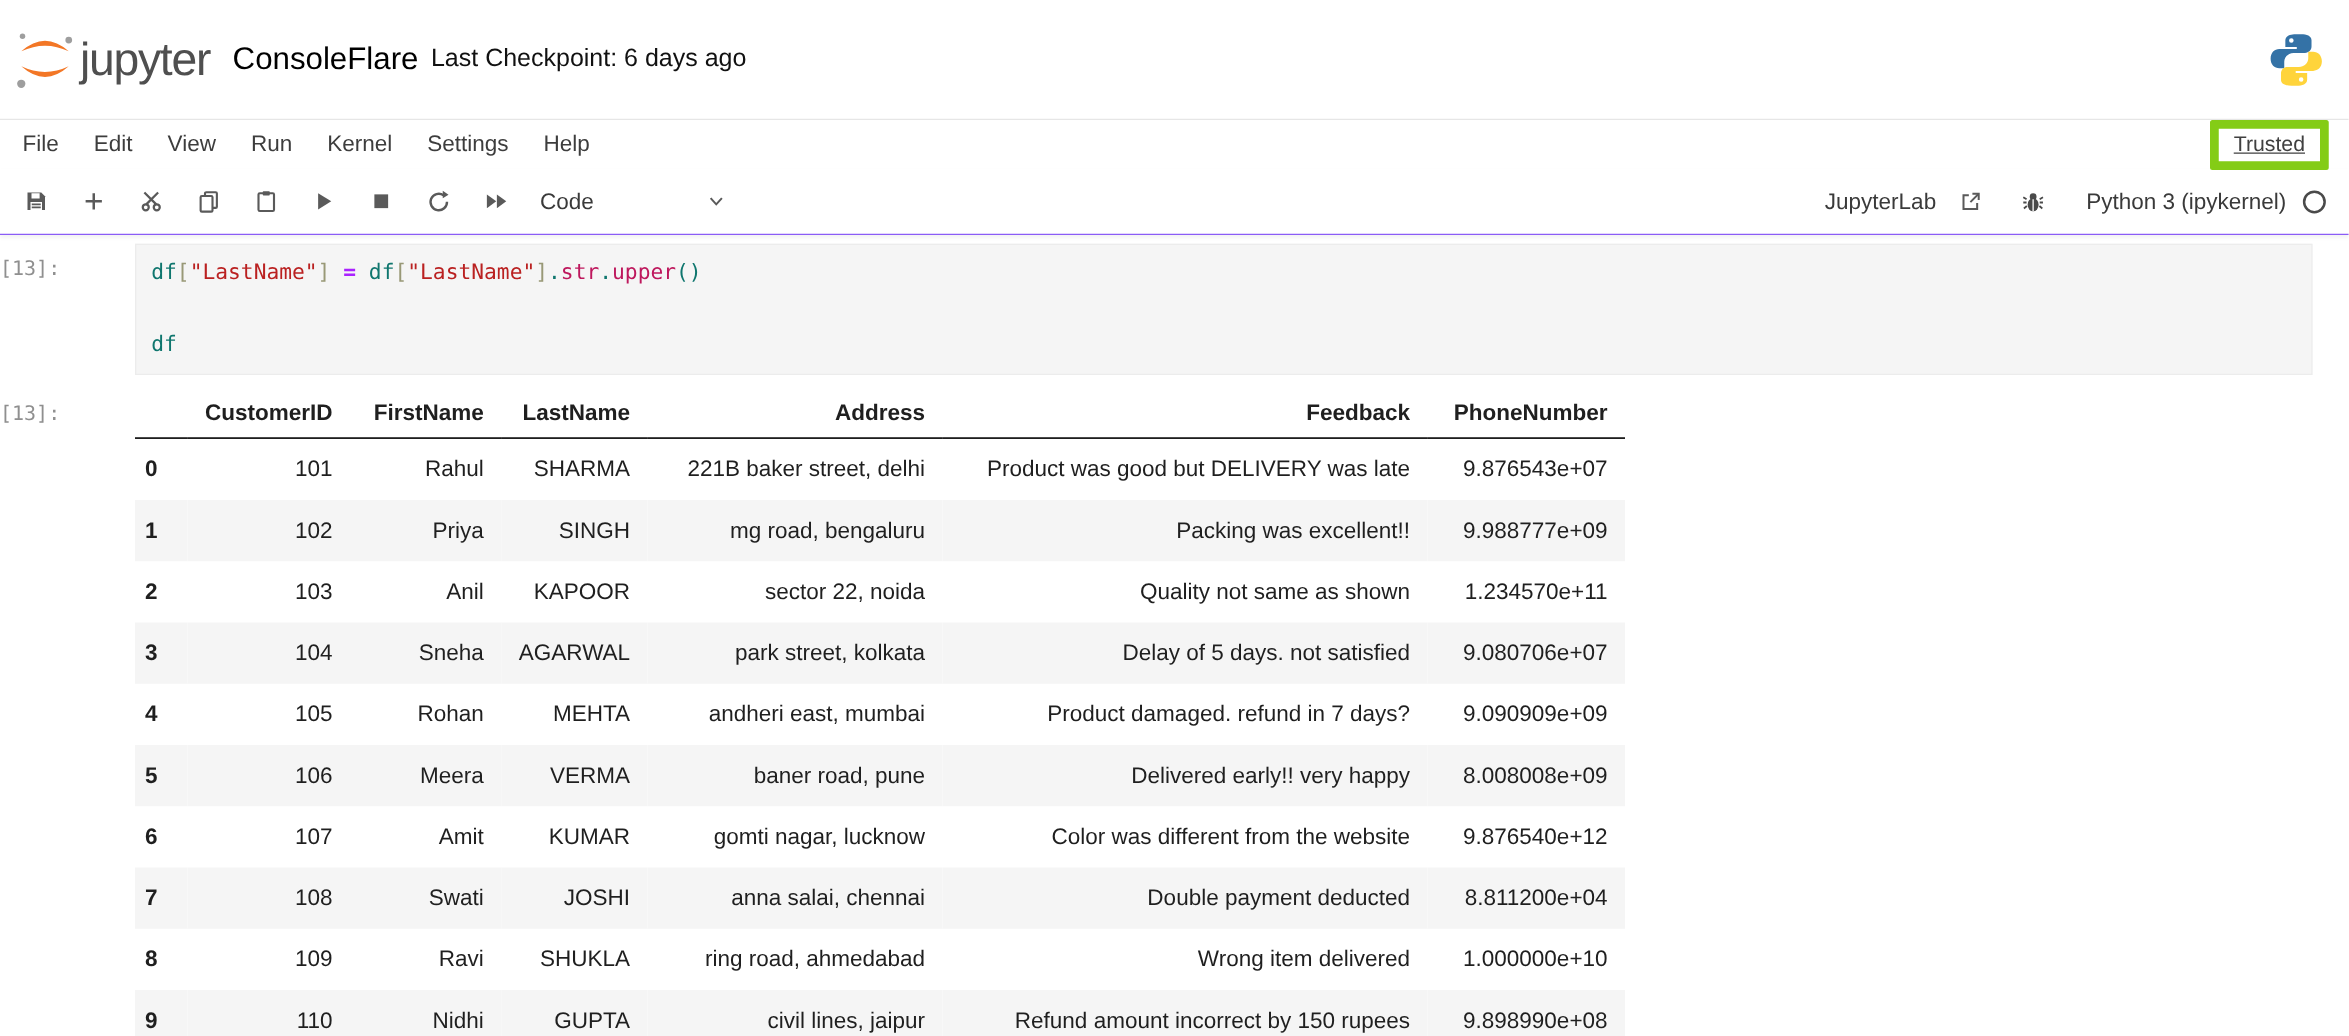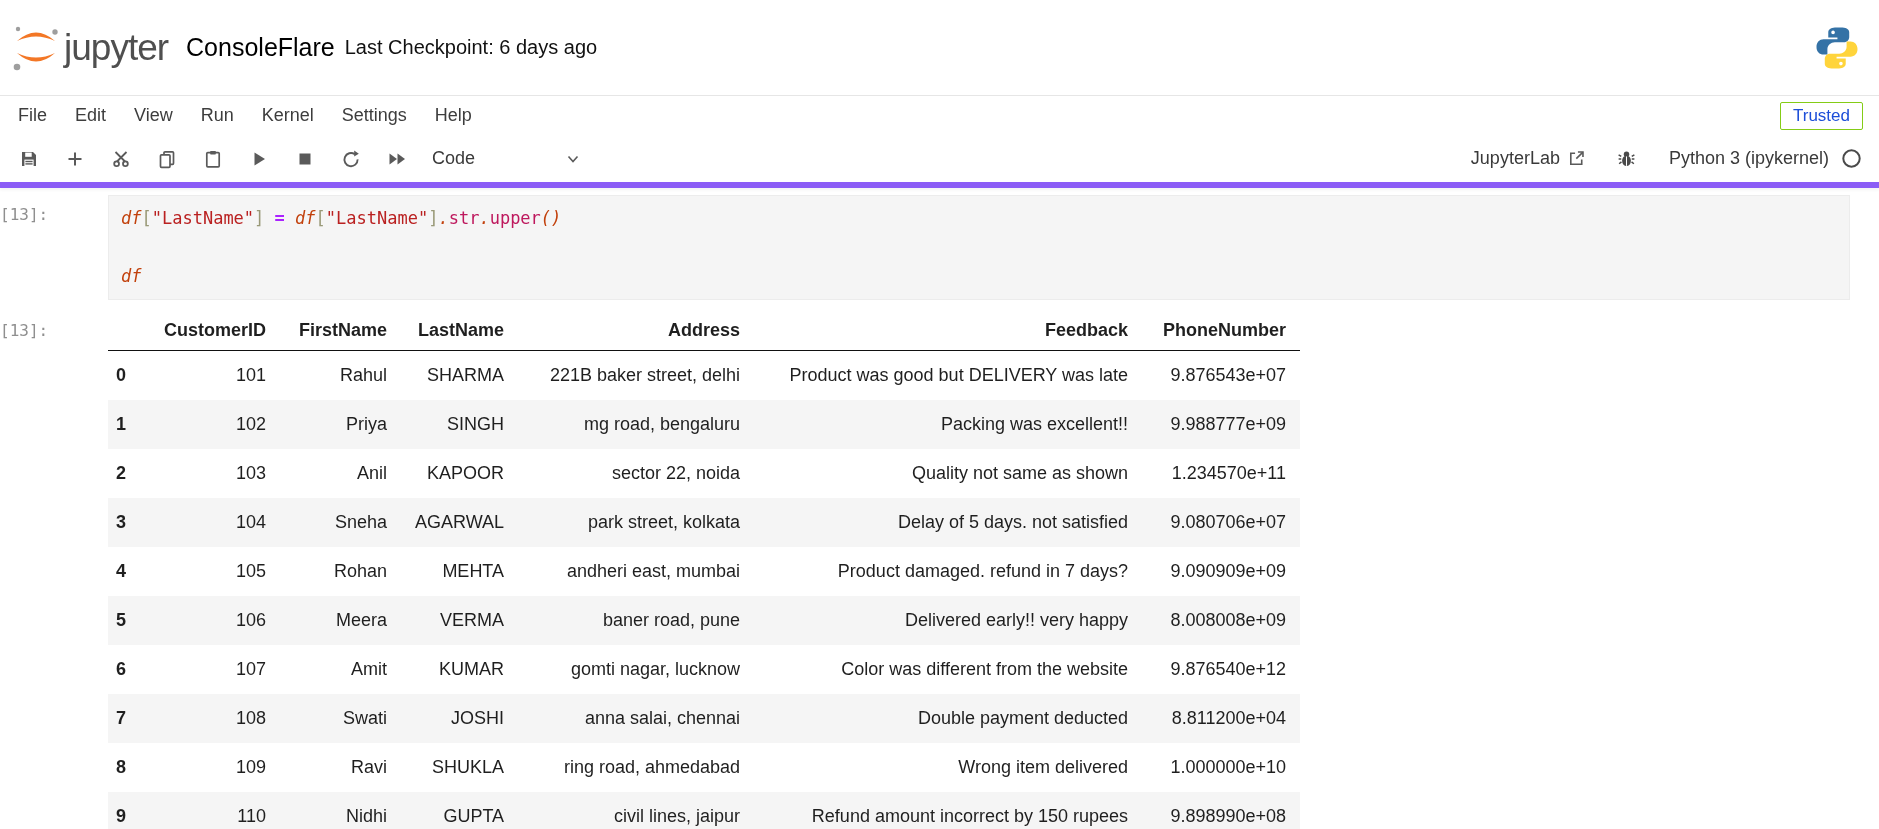--- a/index.html
+++ b/index.html
@@ -12,45 +12,45 @@
   
   .header { height:96px; border-bottom:1px solid #e6e6e6; display:flex; align-items:center; padding:0 18px 0 10px; }
   .logo { display:flex; align-items:center; cursor:pointer; }
   .wordmark { font-size:37px; color:#4f4f4f; letter-spacing:-1px; margin-left:2px; }
   .nb-title { font-size:25px; color:#000; font-weight:500; margin-left:18px; }
   .checkpoint { font-size:20px; color:#111; margin-left:10px; }
   .python-logo { margin-left:auto; width:48px; height:48px; }
   
   .menubar { height:39px; display:flex; align-items:center; padding:0 16px 0 4px; }
   .menu-item { font-size:18px; color:#3d3d3d; padding:5px 14px; cursor:pointer; }
-  .trusted { margin-left:auto; font-size:17px; color:#1d4ed8; border:1px solid #84cc16; border-radius:2px; padding:3px 12px; background:#fff; cursor:pointer; }
+  .trusted { margin-left:auto; font-size:17px; color:#404040; border:7px solid #84cc16; border-radius:2px; padding:3px 12px; background:#fff; cursor:pointer;text-decoration:underline; }
   
   .toolbar { height:53px; display:flex; align-items:center; padding:0 17px 0 6px;
-             border-bottom:6px solid #8b5cf6; box-shadow:0 2px 3px rgba(0,0,0,.05); }
+             border-bottom:1px solid #8b5cf6; box-shadow:0 2px 3px rgba(0,0,0,.05); }
   .tbtn { width:46px; height:38px; display:flex; align-items:center; justify-content:center; cursor:pointer; color:#5a5a5a; border-radius:2px; }
   .tbtn svg { display:block; }
   .cell-type { display:flex; align-items:center; justify-content:space-between; width:150px; margin-left:12px; cursor:pointer; }
   .cell-type-label { font-size:18px; color:#3a3a3a; }
   .toolbar-right { margin-left:auto; display:flex; align-items:center; }
-  .jl-link { display:flex; align-items:center; gap:7px; cursor:pointer; }
+  .jl-link { display:flex; align-items:center; gap:18px; cursor:pointer; }
   .jl-label { font-size:18px; color:#3a3a3a; }
   .bug-btn { margin-left:30px; cursor:pointer; display:flex; }
   .kernel-name { font-size:18px; color:#3a3a3a; margin-left:32px; cursor:pointer; }
   .kernel-status { margin-left:12px; display:flex; }
   
   .notebook { padding-top:7px; }
   .cell-row { display:flex; }
   .prompt-col { width:108px; flex:0 0 108px; padding-right:11px; padding-top:10px;
                 font-family:"DejaVu Sans Mono", monospace; font-size:16px; color:#8f8f8f; }
   .out-prompt-col { padding-top:9px; }
   .code-box { width:1742px; background:#f5f5f5; border:1px solid #ececec;
               padding:8px 12px; font-family:"DejaVu Sans Mono", monospace;
               font-size:17px; line-height:29px; color:#000; cursor:text; }
   .code-line { white-space:pre; }
-  .tok-v { color:#c2410c;font-style:italic; }
+  .tok-v { color:#0f766e; }
   .tok-s { color:#BA2121; }
   .tok-o { color:#AA22FF; font-weight:bold; }
   .tok-f { color:#be185d; }
   .tok-b { color:#999977; }
   .out-row { margin-top:12px; display:flex; }
   
   table.dataframe { border-collapse:collapse; table-layout:fixed; font-size:18px; color:#1f1f1f; }
   table.dataframe thead th { font-weight:bold; text-align:right; vertical-align:bottom;
        padding:8px 14px 9px 14px; border-bottom:1px solid #111;margin-top:24px; }
   table.dataframe tbody th { font-weight:bold; text-align:left; padding:14px 8px; }

